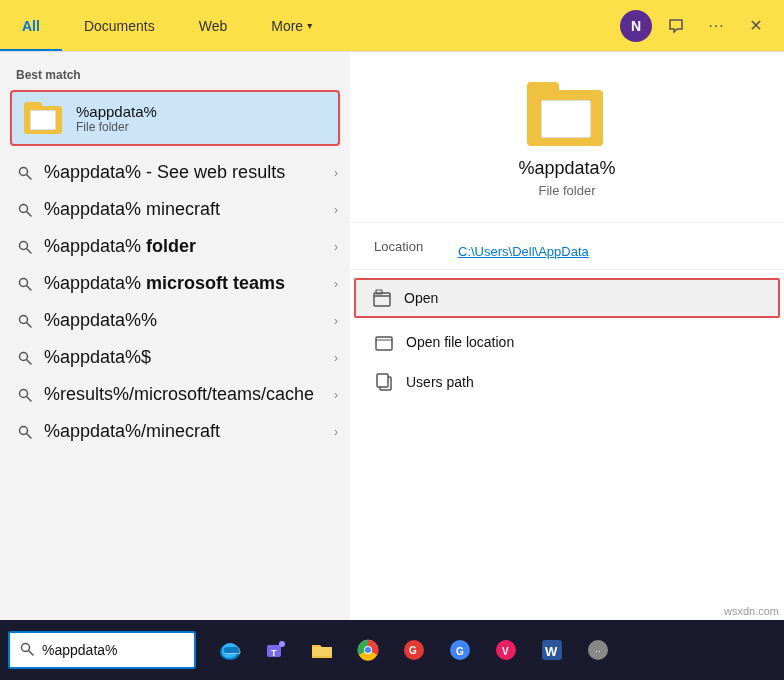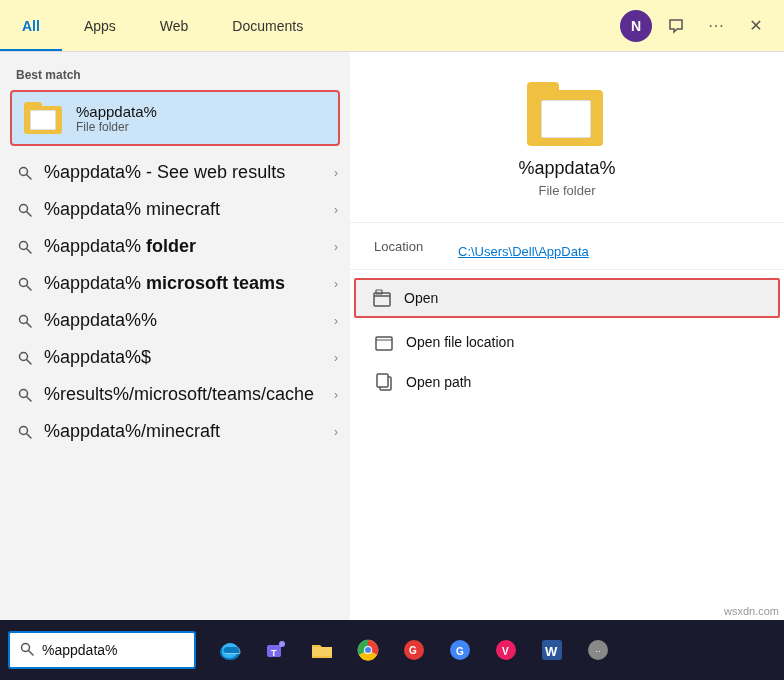--- a/index.html
+++ b/index.html
@@ -10,21 +10,21 @@
       background: #f3f3f3;
       overflow: hidden;
       position: relative;
     }
 
     
     .top-nav {
       display: flex;
       align-items: center;
       height: 52px;
-      background: #fef9c3;
+      background: #fde047;
       border-bottom: 1px solid #ddd;
       padding: 0 0;
     }
     .nav-tab {
       padding: 0 22px;
       height: 100%;
       display: flex;
       align-items: center;
       font-size: 14px;
       cursor: pointer;
@@ -362,27 +362,30 @@
     }
   </style>
 </head>
 <body>
 
 <div class="top-nav">
   <div class="nav-tab active">
     <span>All</span>
   </div>
   <div class="nav-tab">
-    <span>Apps</span>
+    <span>Documents</span>
   </div>
   <div class="nav-tab">
     <span>Web</span>
   </div>
   <div class="nav-tab">
-    <span>Documents</span>
+    <span class="nav-tab-more">
+      <span>More</span>
+      <span class="chevron">▾</span>
+    </span>
   </div>
   <div class="top-nav-right">
     <div class="avatar-circle">
       <span>N</span>
     </div>
     <div class="icon-btn">
       <svg width="16" height="16" viewBox="0 0 16 16" fill="none">
         <path d="M2 2h12v9H9l-3 3v-3H2V2z" stroke="#555" stroke-width="1.5" fill="none"></path>
       </svg>
     </div>
@@ -549,21 +552,21 @@
         <span class="action-text">Open file location</span>
       </div>
 
       <div class="action-item">
         <div class="action-icon">
           <svg width="16" height="18" viewBox="0 0 16 18" fill="none">
             <rect x="4" y="4" width="11" height="13" rx="1" stroke="#555" stroke-width="1.5" fill="none"></rect>
             <rect x="1" y="1" width="11" height="13" rx="1" stroke="#555" stroke-width="1.5" fill="white"></rect>
           </svg>
         </div>
-        <span class="action-text">Open path</span>
+        <span class="action-text">Users path</span>
       </div>
 
     </div>
   </div>
 
 </div>
 
 <div class="taskbar">
 
   <div class="taskbar-search">

